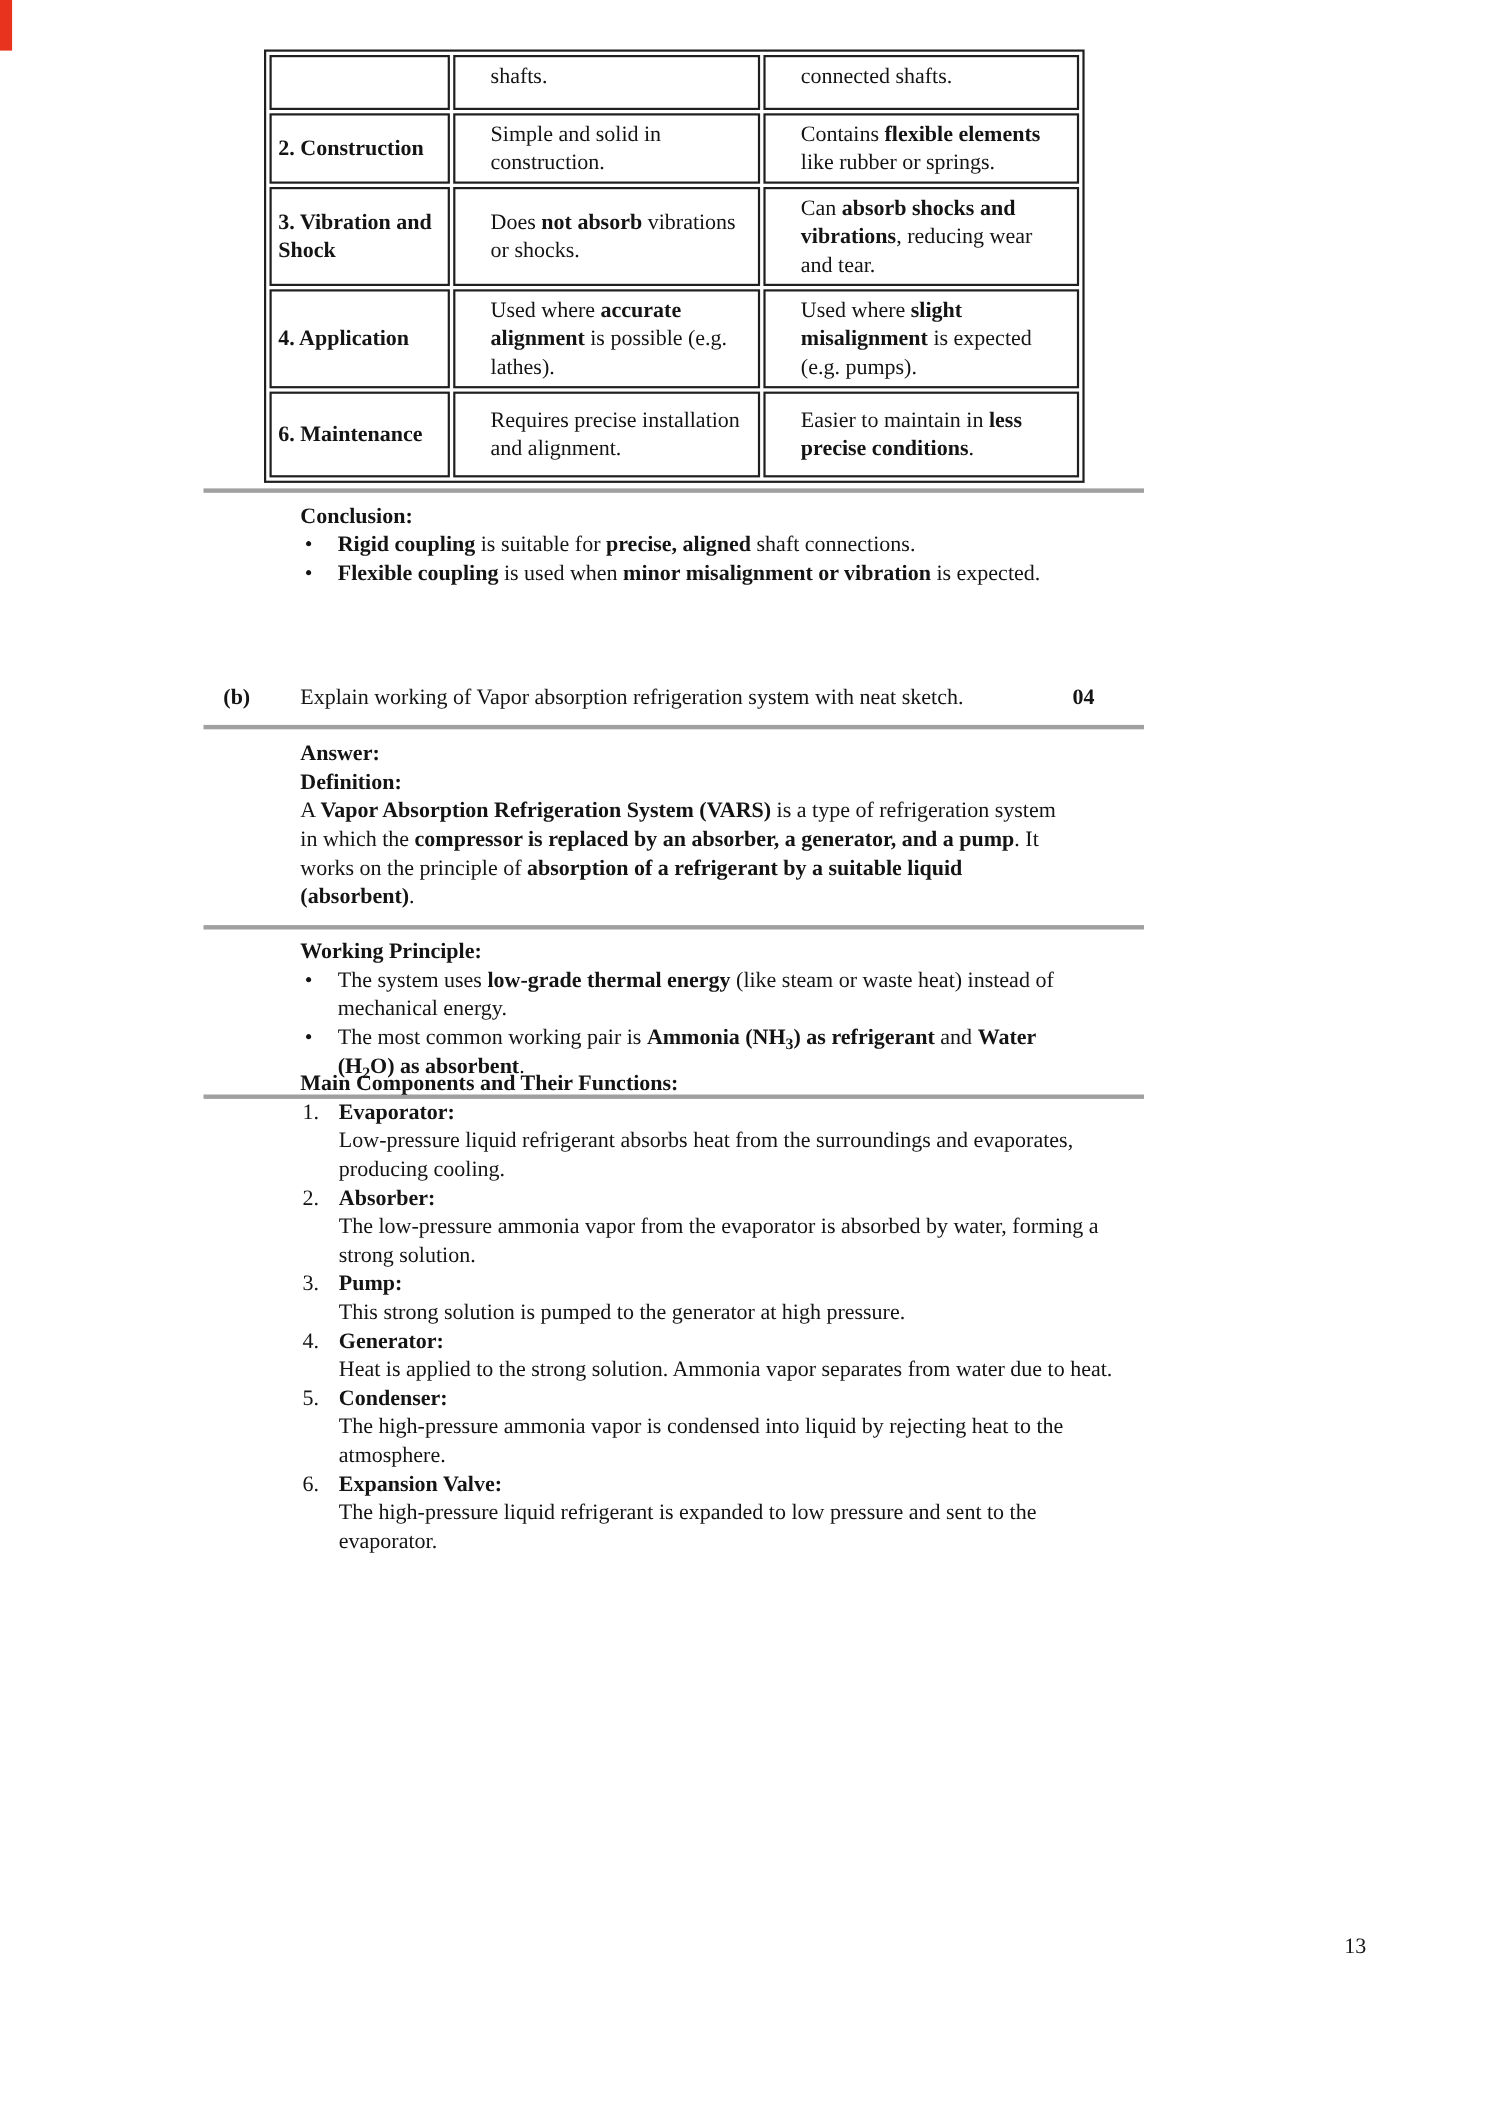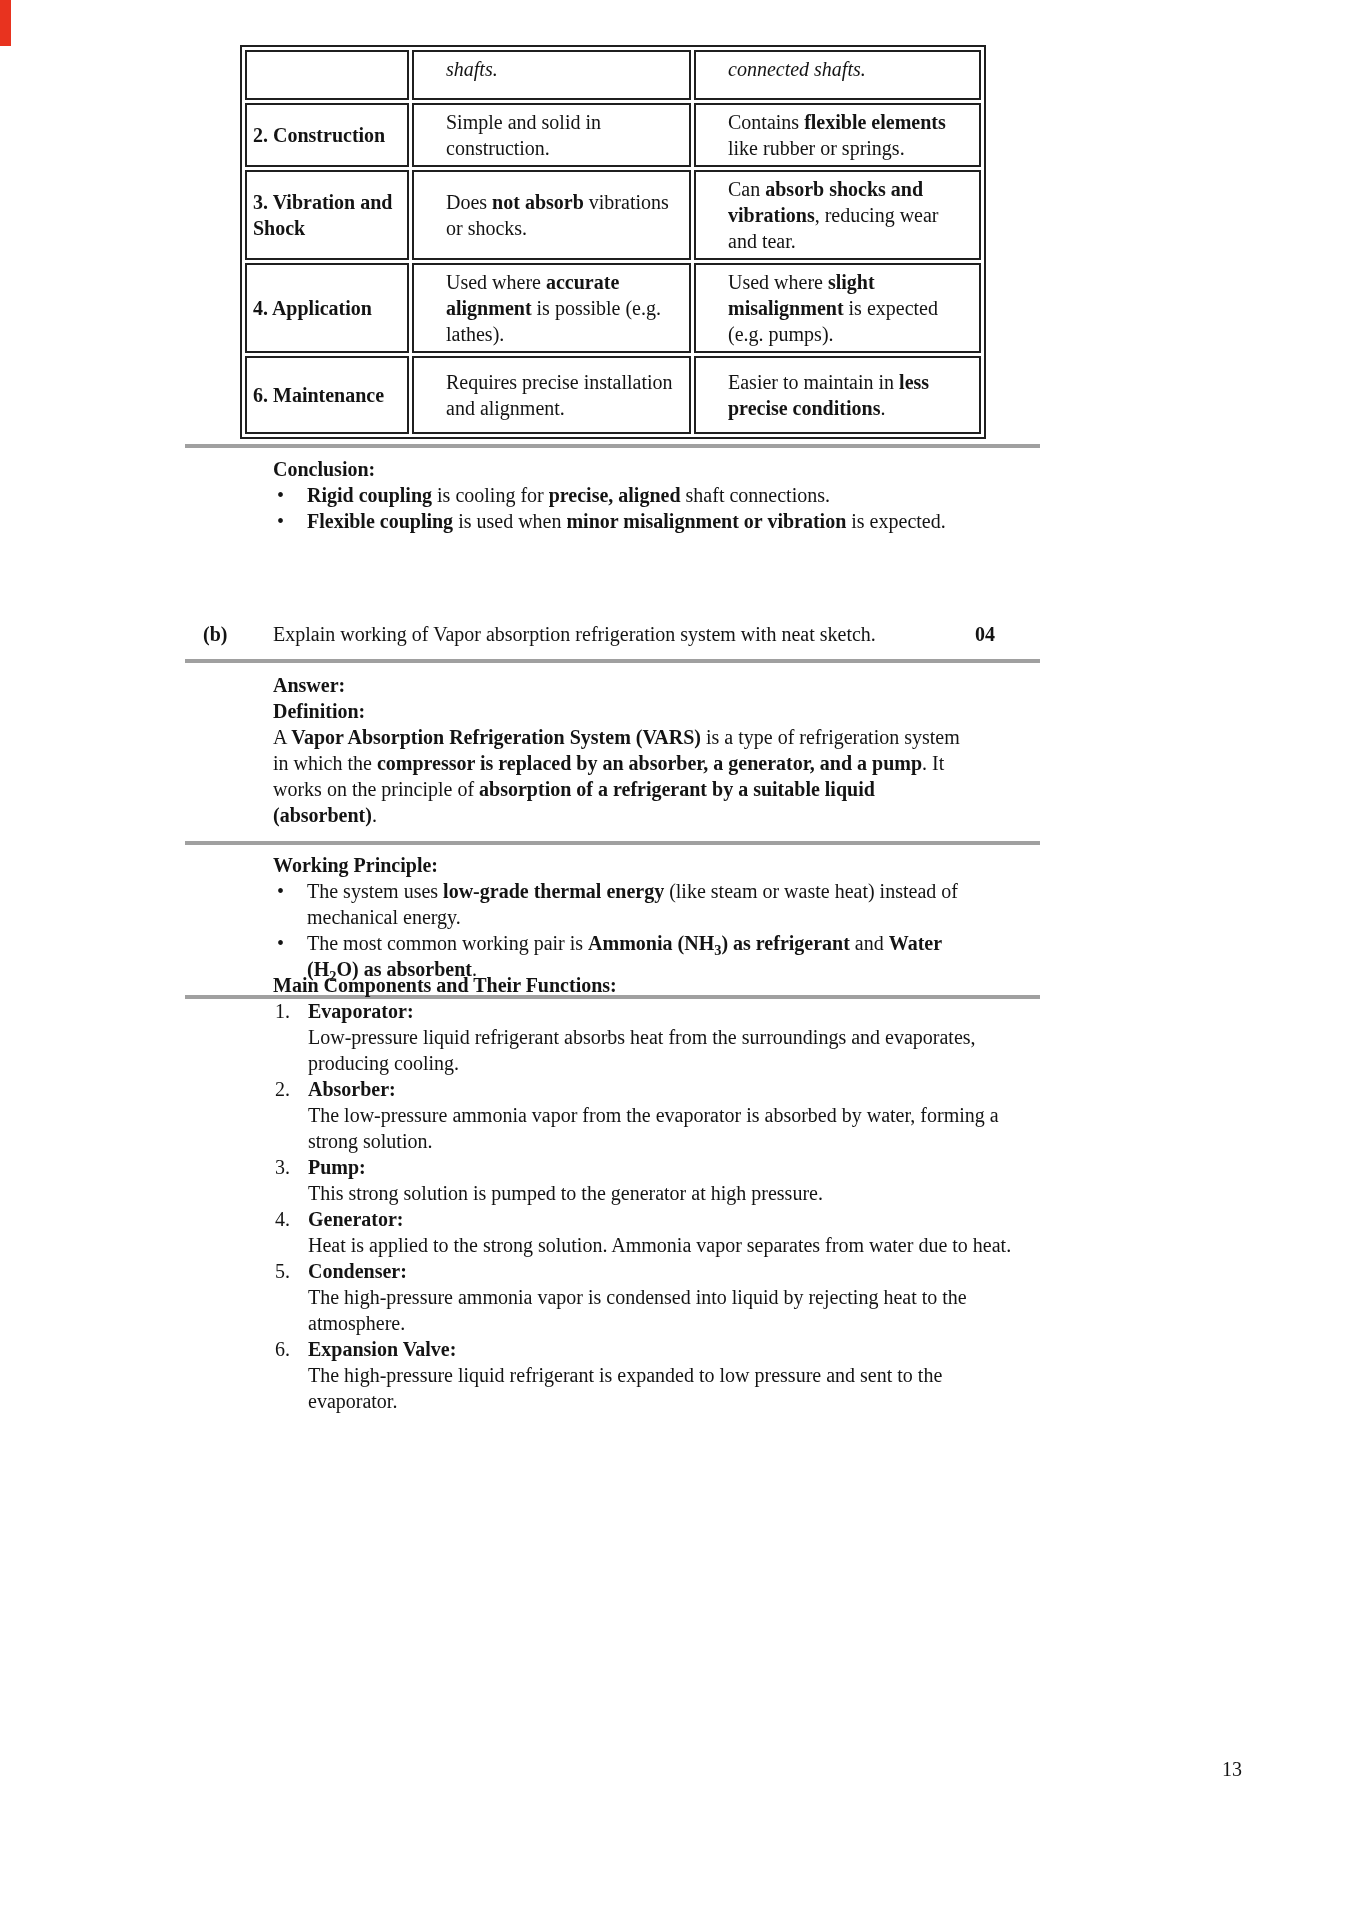--- a/index.html
+++ b/index.html
@@ -25,21 +25,21 @@
     border:2px solid #1f1f1f;background:#fff;
   }
   table.cmp td{
     border:2px solid #1f1f1f;
     vertical-align:middle;
     padding:4px 8px 4px 32px;
   }
   table.cmp td.c1{width:150px;padding:4px 4px 4px 6px;font-weight:bold;margin-top:34px;}
   table.cmp td.c2{width:235px;}
   table.cmp td.c3{width:243px;}
-  table.cmp tr.cont td{vertical-align:top;font-style:italic;}
+  table.cmp tr.cont td{vertical-align:top;}
 
   .sep{position:absolute;left:185px;width:855px;height:4px;}
 
   .block{position:absolute;left:273px;width:700px;}
   .h{font-weight:bold;}
 
   ul.blist{list-style:none;margin:0;padding:0;}
   ul.blist li{position:relative;padding-left:34px;}
   ul.blist .mk{position:absolute;left:4px;top:0;}
 
@@ -94,21 +94,21 @@
       </table>
   </div>
 
   <div class="sep" style="top:444px;background:#a0a0a0;"></div>
 
   <div class="block" style="top:456px;">
     <div class="h">Conclusion:</div>
     <ul class="blist">
       <li>
         <span class="mk">•</span>
-        <span><b>Rigid coupling</b><span> is cooling for </span><b>precise, aligned</b><span> shaft connections.</span></span>
+        <span><b>Rigid coupling</b><span> is suitable for </span><b>precise, aligned</b><span> shaft connections.</span></span>
       </li>
       <li>
         <span class="mk">•</span>
         <span><b>Flexible coupling</b><span> is used when </span><b>minor misalignment or vibration</b><span> is expected.</span></span>
       </li>
     </ul>
   </div>
 
   <div class="qrow">
     <span class="qlabel">(b)</span>

